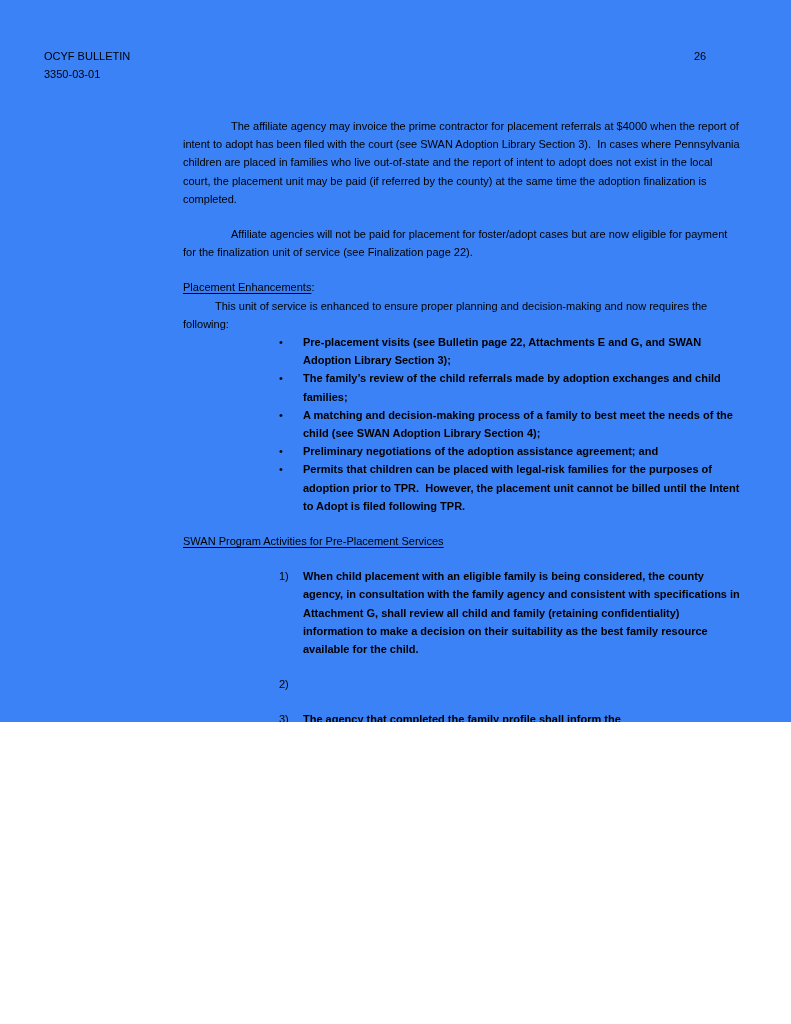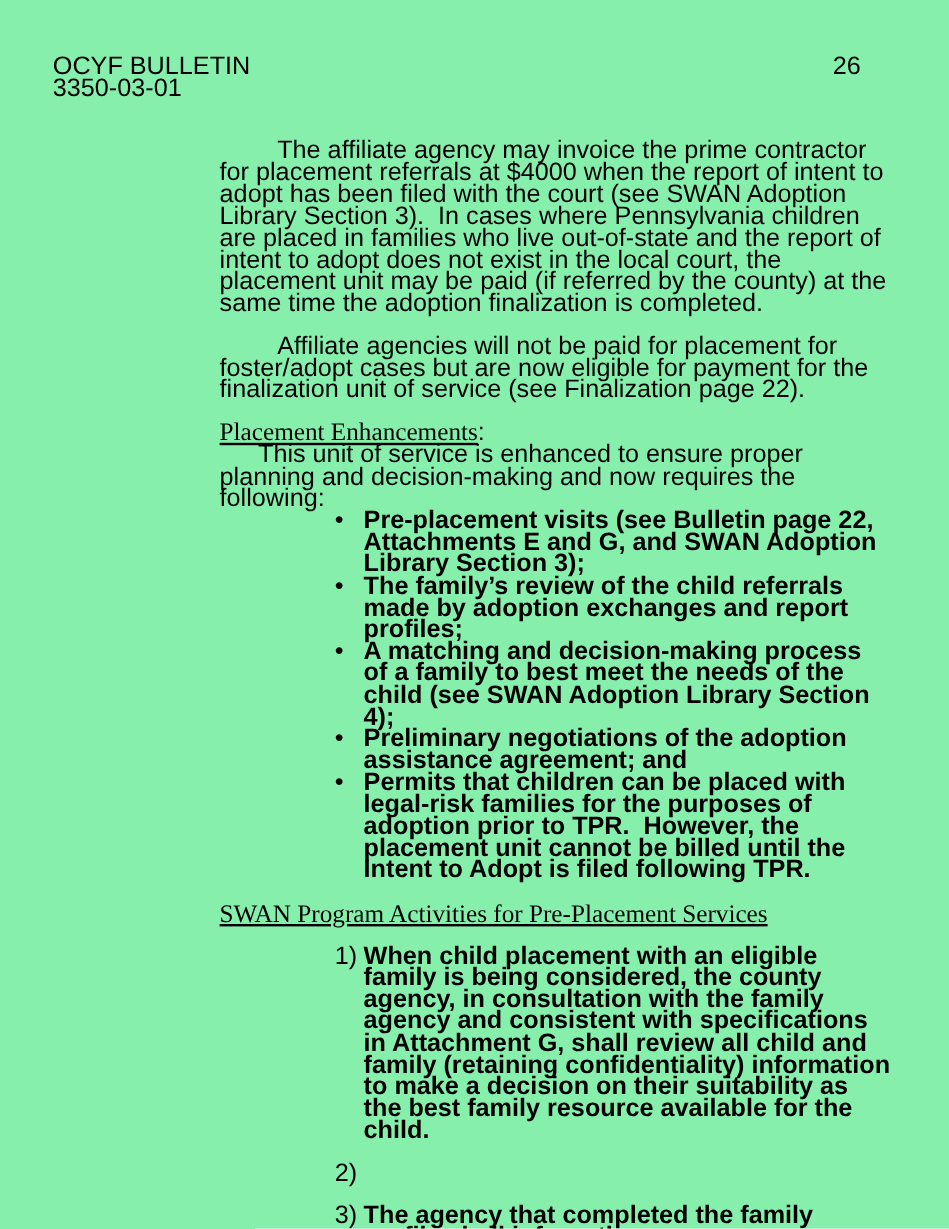--- a/index.html
+++ b/index.html
@@ -3,25 +3,25 @@
 <meta charset="utf-8">
 <style>
   html, body {
     margin: 0;
     padding: 0;
     background: #ffffff;
   }
   .page {
     position: relative;
     width: 791px;
-    height: 1024px;
-    background: #86efac;
+    height: 722px;
+    background: #3b82f6;
     color: #000000;
     font-family: "Liberation Sans", "DejaVu Sans", sans-serif;
-    font-size: 21px;
+    font-size: 11px;
     line-height: 18.2px;
     overflow: hidden;
   }
   .header {
     position: absolute;
     left: 44px;
     top: 47px;
   }
   .pageno {
     position: absolute;
@@ -41,21 +41,20 @@
   .para {
     text-indent: 48px;
     margin-bottom: 17px !important;
   }
   .heading1 {
     margin-left: 48px;
   }
   .u {
     text-decoration: underline;
     text-underline-offset: 2px;
-    font-family: Liberation Serif, serif;
   }
   .intro {
     margin-left: 48px;
     text-indent: 32px;
   }
   .swan-heading {
     margin-bottom: 17px !important;
   }
   .preplace {
     margin-left: 32px;
@@ -105,21 +104,21 @@
 
     <div class="bullets">
 
         <div class="li">
           <span class="marker">•</span>
           <span class="litext">Pre-placement visits (see Bulletin page 22, Attachments E and G, and SWAN Adoption Library Section 3);</span>
         </div>
 
         <div class="li">
           <span class="marker">•</span>
-          <span class="litext">The family’s review of the child referrals made by adoption exchanges and report profiles;</span>
+          <span class="litext">The family’s review of the child referrals made by adoption exchanges and child families;</span>
         </div>
 
         <div class="li">
           <span class="marker">•</span>
           <span class="litext">A matching and decision-making process of a family to best meet the needs of the child (see SWAN Adoption Library Section 4);</span>
         </div>
 
         <div class="li">
           <span class="marker">•</span>
           <span class="litext">Preliminary negotiations of the adoption assistance agreement; and</span>

